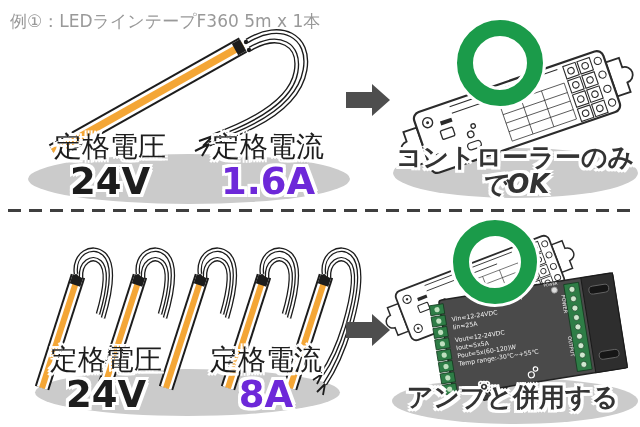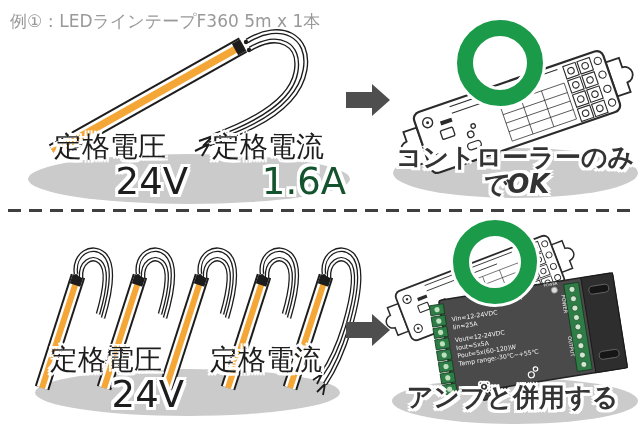--- a/index.html
+++ b/index.html
@@ -6,22 +6,22 @@
   .stage{
     position:relative;width:640px;height:427px;background:#ffffff;overflow:hidden;
     font-family:"DejaVu Sans","Liberation Sans",sans-serif;
   }
   .stage svg{overflow:visible;display:block;}
   .title{position:absolute;color:#999999;font-size:17px;line-height:22px;white-space:nowrap;z-index:4;}
   .ellipse{position:absolute;background:#cbcbcb;border-radius:50%;z-index:1;}
   .art{position:absolute;z-index:2;}
   .rating{position:absolute;width:156px;text-align:center;z-index:3;}
   .r-label{font-size:28px;font-weight:400;color:#1d1d1d;line-height:31px;white-space:nowrap;}
-  .r-value{font-size:37px;font-weight:400;color:#1d1d1d;line-height:39px;white-space:nowrap;text-align:right;}
-  .red{color:#14532d;}
+  .r-value{font-size:37px;font-weight:700;color:#1d1d1d;line-height:39px;white-space:nowrap;}
+  .red{color:#6d28d9;}
   .outlined{
     text-shadow:
       -3px -3px 0 #fff, 0 -3px 0 #fff, 3px -3px 0 #fff,
       -3px 0 0 #fff, 3px 0 0 #fff,
       -3px 3px 0 #fff, 0 3px 0 #fff, 3px 3px 0 #fff;
   }
   .caption{position:absolute;text-align:center;font-size:26px;font-weight:700;color:#333333;
     line-height:27px;z-index:3;white-space:nowrap;}
   .divider{position:absolute;left:8px;right:8px;top:209px;height:3px;z-index:2;
     background:repeating-linear-gradient(90deg,#3f3f3f 0 13px,transparent 13px 21px);}
@@ -168,20 +168,21 @@
       <circle cx="300" cy="33" r="2" fill="#1c1c1c"></circle>
     </g>
   </svg>
 
   <div class="rating" style="left:28px;top:344px;">
     <div class="r-label outlined">定格電圧</div>
     <div class="r-value outlined">24V</div>
   </div>
   <div class="rating" style="left:188px;top:344px;">
     <div class="r-label outlined">定格電流</div>
+    <div class="r-value red outlined">8A</div>
   </div>
 
   <svg class="art" style="left:346px;top:314px;" width="44" height="32" viewBox="0 0 44 32">
     <polygon points="0,8 26,8 26,0 44,16 26,32 26,24 0,24" fill="#4e4e4e"></polygon>
   </svg>
 
   <svg class="art" style="left:385px;top:222px;" width="255" height="205" viewBox="0 0 255 205">
     <use href="#ctrl" transform="translate(95,66) rotate(-21) scale(0.82)"></use>
     <g transform="translate(148,112) rotate(-9)">
       <rect x="-60" y="44" width="26" height="14" rx="2" fill="#383838" stroke="#1a1a1a" stroke-width="1"></rect>

